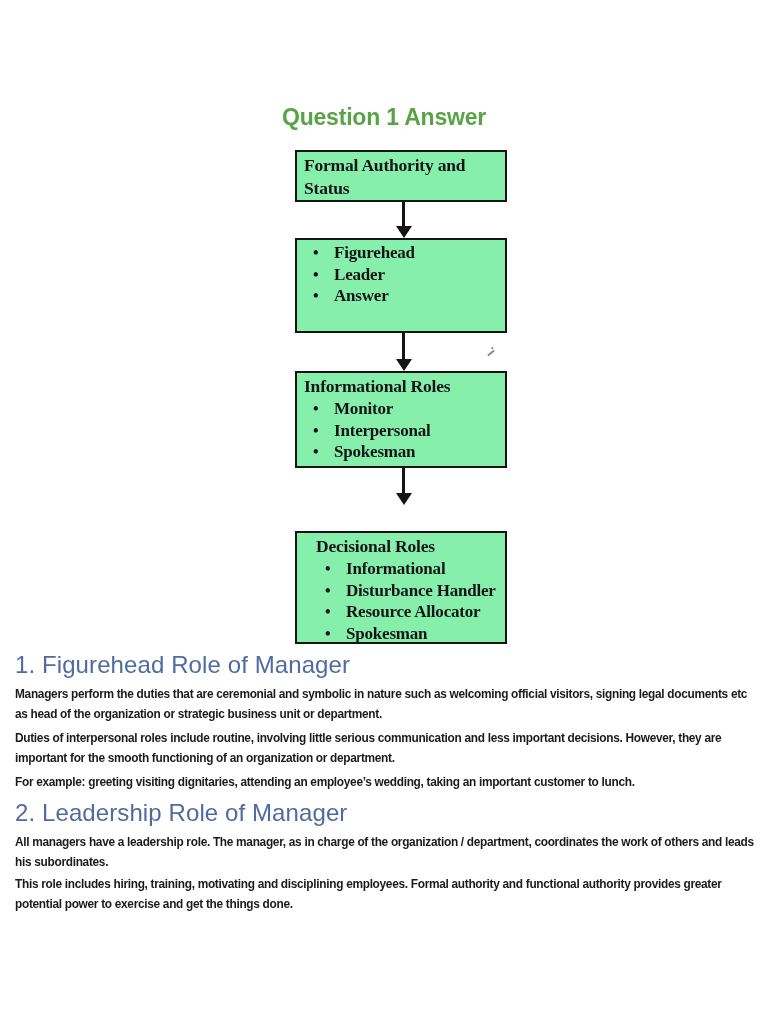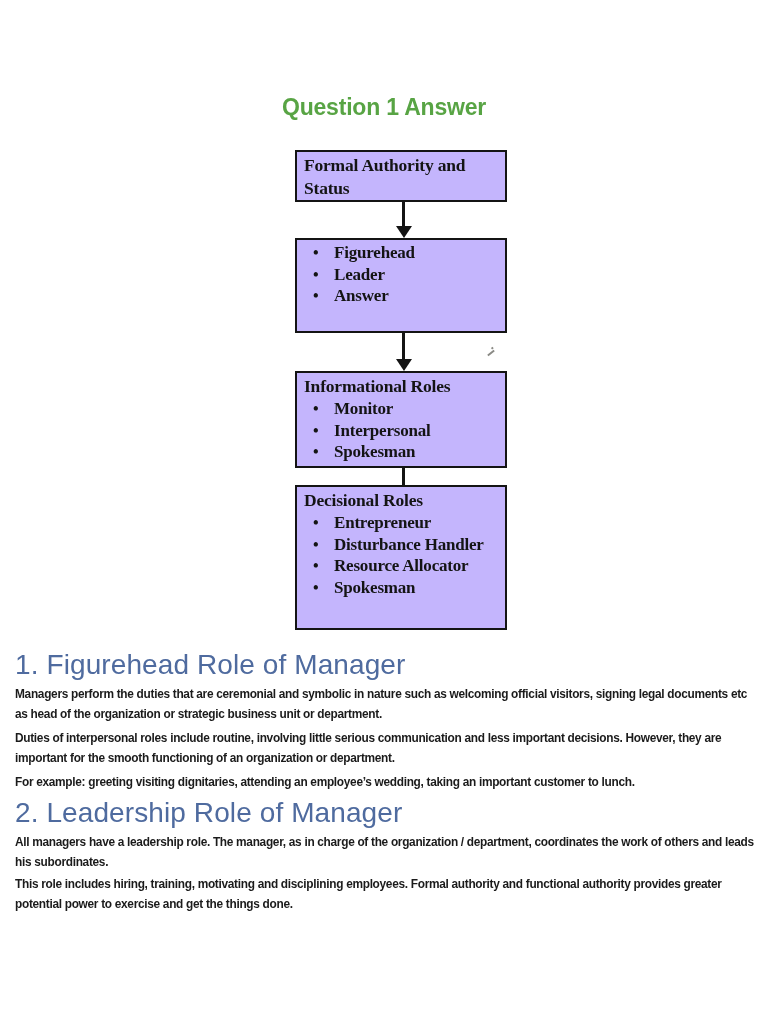--- a/index.html
+++ b/index.html
@@ -2,61 +2,61 @@
 <html><head>
 <meta charset="utf-8">
 <style>
   html,body{margin:0;padding:0;background:#ffffff;}
   .page{
     position:relative;width:768px;height:1024px;background:#ffffff;overflow:hidden;
     font-family:"Liberation Sans",sans-serif;
   }
   
   .doc-title{
-    position:absolute;top:94px;left:0;width:768px;text-align:center;
+    position:absolute;top:104px;left:0;width:768px;text-align:center;
     font-size:23px;font-weight:700;letter-spacing:-0.2px;color:#58a444;
   }
   
   .dbox{
     position:absolute;left:295px;width:212px;box-sizing:border-box;
-    border:2px solid #141414;background:#c4b5fd;
+    border:2px solid #141414;background:#86efac;
     font-family:"Liberation Serif",serif;font-weight:700;color:#141414;
     padding:2px 0 0 0;
   }
   .dbox-title{
     font-size:17.5px;line-height:23px;padding:0 6px 0 7px;letter-spacing:-0.2px;
   }
   .ditem{
     display:flex;align-items:baseline;font-size:17px;line-height:21.5px;
     padding-left:16px;letter-spacing:-0.2px;
   }
   .ditem .b{width:21px;font-size:16px;flex:0 0 21px;}
   .box1{top:150px;height:52px;}
   .box2{top:238px;height:95px;}
   .box3{top:371px;height:97px;}
-  .box4{top:485px;height:145px;}
+  .box4{top:531px;height:113px;padding-left:12px;}
   .arrow{position:absolute;left:395px;width:17px;}
   .arrow .stem{margin:0 auto;width:3.5px;background:#141414;height:calc(100% - 12px);}
   .arrow .head{width:0;height:0;margin:0 auto;
     border-left:8.5px solid transparent;border-right:8.5px solid transparent;
     border-top:12px solid #141414;}
   .arrow1{top:202px;height:36px;}
   .arrow2{top:333px;height:38px;}
   .arrow3{top:468px;height:37px;}
   .noise{
     position:absolute;left:487px;top:352px;width:8px;height:0;
     border-top:2px solid #8a8a85;transform:rotate(-38deg);
   }
   .noise:after{
     content:"";position:absolute;left:7px;top:-5px;width:2px;height:2px;background:#8a8a85;
   }
   
   .sec-heading{
     position:absolute;left:15px;width:742px;
-    font-size:28px;line-height:26px;font-weight:400;color:#4f6b9f;letter-spacing:0.1px;
+    font-size:24px;line-height:26px;font-weight:400;color:#4f6b9f;letter-spacing:0.1px;
   }
   .heading1{top:652px;}
   .heading2{top:800px;}
   .para{
     position:absolute;left:15px;width:843px;
     transform:scaleX(0.88);transform-origin:left top;
     font-size:13.5px;line-height:20px;font-weight:700;color:#1b1b1b;
     letter-spacing:-0.35px;
   }
   .p1{top:684px;}
@@ -124,21 +124,21 @@
 
     <div class="arrow arrow3">
       <div class="stem"></div>
       <div class="head"></div>
     </div>
 
     <div class="dbox box4">
       <div class="dbox-title">Decisional Roles</div>
       <div class="ditem">
         <span class="b">•</span>
-        <span>Entrepreneur</span>
+        <span>Informational</span>
       </div>
       <div class="ditem">
         <span class="b">•</span>
         <span>Disturbance Handler</span>
       </div>
       <div class="ditem">
         <span class="b">•</span>
         <span>Resource Allocator</span>
       </div>
       <div class="ditem">

